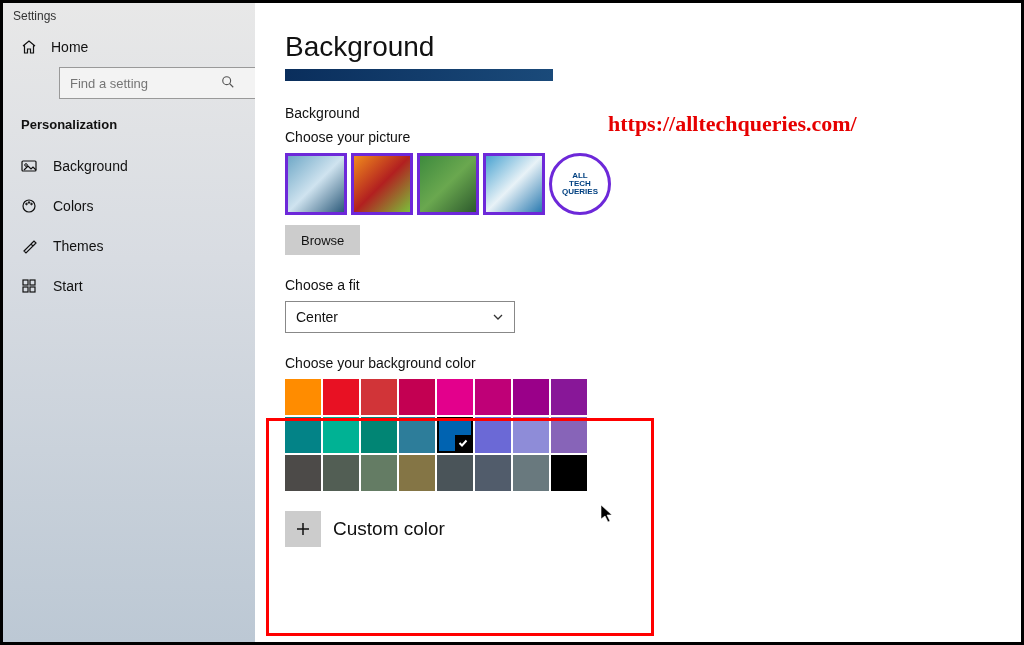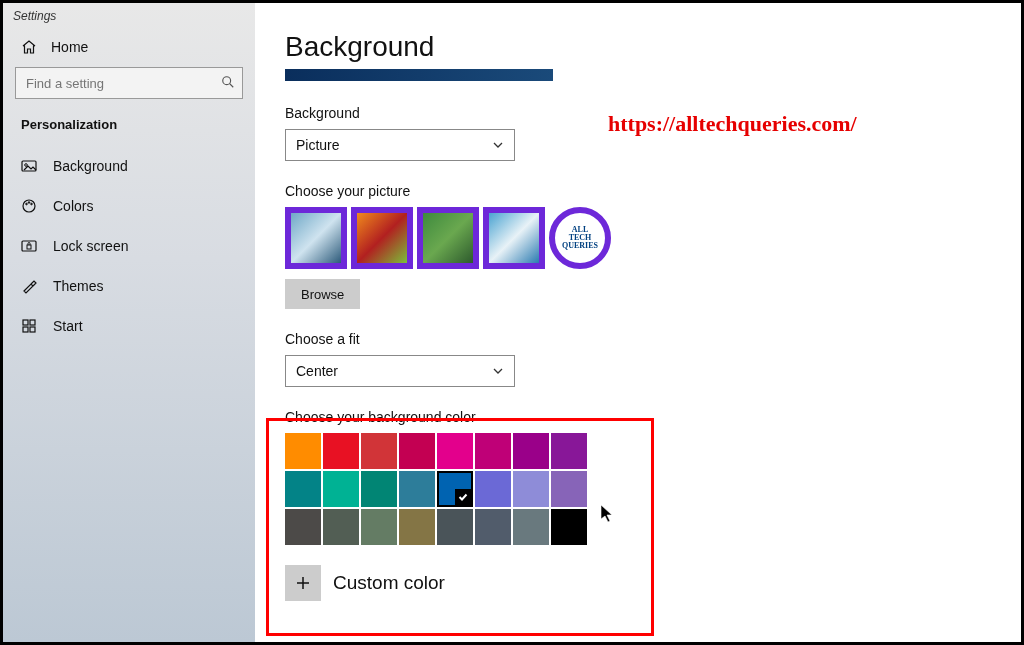--- a/index.html
+++ b/index.html
@@ -1,36 +1,36 @@
 <!DOCTYPE html>
 <html><head>
 <meta charset="utf-8">
 <style>
 * { box-sizing: border-box; margin: 0; padding: 0; font-family: "Segoe UI", sans-serif; }
 html, body { width: 1024px; height: 645px; }
 .frame { width: 1024px; height: 645px; border: 3px solid #000; background: #fff; position: relative; overflow: hidden; }
 .sidebar { position: absolute; left: 0; top: 0; width: 252px; height: 100%; background: linear-gradient(180deg,#e8e8e8 0%, #d8dce2 40%, #bcc8d4 100%); }
-.app-title { font-size: 12px; color: #333; padding: 6px 24px 2px 10px; font-style: italic; }
+.app-title { font-size: 12px; color: #333; padding: 6px 24px 2px 10px; }
 .home-row { display: flex; align-items: center; gap: 14px; padding: 14px 18px 10px 18px; font-size: 14px; color: #111; cursor: pointer; }
 .home-row .icon { width: 16px; height: 16px; stroke: #111; fill: none; }
 .search-wrap { margin: 2px 12px 18px 12px; }
-.search { width: 100%; height: 32px; border: 1px solid #999; background: #f3f3f3; padding: 0 30px 0 10px; font-size: 13px; color: #666; }
+.search { width: 100%; height: 32px; border: 1px solid #999; background: #f3f3f3; padding: 0 30px 0 10px; font-size: 13px; color: #666; margin-left: 44px; }
 .search-wrap { position: relative; }
 .search-icn { position: absolute; right: 8px; top: 8px; width: 14px; height: 14px; stroke: #555; fill: none; }
 .cat { font-size: 13px; font-weight: 600; color: #111; padding: 0 18px 14px 18px; }
 .nav-item { display: flex; align-items: center; gap: 16px; padding: 12px 18px; font-size: 14px; color: #111; cursor: pointer; }
 .nav-item .icon { width: 16px; height: 16px; stroke: #111; fill: none; }
 .content { position: absolute; left: 252px; top: 0; right: 0; bottom: 0; padding: 28px 24px 20px 30px; background: #fff; overflow: hidden; }
 .page-title { font-size: 28px; font-weight: 300; color: #111; margin-bottom: 6px; }
 .preview-bar { width: 268px; height: 12px; background: linear-gradient(90deg,#0a2e5c,#1a4a7a); margin-bottom: 24px; }
 .label { font-size: 14px; color: #111; margin-bottom: 8px; }
 .select { width: 230px; height: 32px; border: 1px solid #888; background: #fff; display: flex; align-items: center; justify-content: space-between; padding: 0 10px; font-size: 14px; color: #111; cursor: pointer; margin-bottom: 22px; }
 .select svg { width: 12px; height: 12px; stroke: #333; fill: none; }
 .thumbs { display: flex; gap: 4px; margin-bottom: 10px; }
-.thumb { width: 62px; height: 62px; border: 6px solid #6d28d9; cursor: pointer; font-family: Liberation Serif, serif; }
+.thumb { width: 62px; height: 62px; border: 3px solid #6d28d9; cursor: pointer; }
 .btn { display: inline-flex; align-items: center; justify-content: center; height: 30px; padding: 0 16px; background: #ccc; border: none; font-size: 13px; color: #111; cursor: pointer; margin-bottom: 22px; }
 .highlight-box { position: absolute; border: 3px solid #ff0000; pointer-events: none; }
 .color-grid { display: flex; flex-wrap: wrap; gap: 2px; width: 304px; margin-bottom: 20px; }
 .swatch { width: 36px; height: 36px; cursor: pointer; position: relative; }
 .swatch.sel { outline: 2px solid #000; outline-offset: -2px; }
 .swatch .chk { position: absolute; right: 2px; bottom: 2px; width: 16px; height: 16px; background: #000; display: flex; align-items: center; justify-content: center; }
 .swatch .chk svg { width: 10px; height: 10px; stroke: #fff; stroke-width: 2; fill: none; }
 .custom-row { display: flex; align-items: center; gap: 12px; }
 .plus-btn { width: 36px; height: 36px; background: #ccc; display: flex; align-items: center; justify-content: center; cursor: pointer; }
 .plus-btn svg { width: 14px; height: 14px; stroke: #111; stroke-width: 1.5; fill: none; }
@@ -77,28 +77,20 @@
           <svg class="icon" viewBox="0 0 16 16">
             <circle cx="8" cy="8" r="6" stroke-width="1.2"></circle>
             <circle cx="5.5" cy="6" r="0.8" fill="#111"></circle>
             <circle cx="8" cy="4.5" r="0.8" fill="#111"></circle>
             <circle cx="10.5" cy="6" r="0.8" fill="#111"></circle>
           </svg>
           <span>Colors</span>
         </div>
         <div class="nav-item">
           <svg class="icon" viewBox="0 0 16 16">
-            <rect x="1" y="3" width="14" height="10" rx="1" stroke-width="1.2"></rect>
-            <rect x="6" y="7" width="4" height="4" stroke-width="1"></rect>
-            <path d="M7 7 V5.5 a1 1 0 0 1 2 0 V7" stroke-width="1"></path>
-          </svg>
-          <span>Lock screen</span>
-        </div>
-        <div class="nav-item">
-          <svg class="icon" viewBox="0 0 16 16">
             <path d="M3 13 L10 6 L12 8 L5 15 Z M10 6 L13 3 L15 5 L12 8" stroke-width="1.2"></path>
           </svg>
           <span>Themes</span>
         </div>
         <div class="nav-item">
           <svg class="icon" viewBox="0 0 16 16">
             <rect x="2" y="2" width="5" height="5" stroke-width="1.2"></rect>
             <rect x="9" y="2" width="5" height="5" stroke-width="1.2"></rect>
             <rect x="2" y="9" width="5" height="5" stroke-width="1.2"></rect>
             <rect x="9" y="9" width="5" height="5" stroke-width="1.2"></rect>
@@ -106,26 +98,20 @@
           <span>Start</span>
         </div>
       </div>
   </div>
 
   <div class="content">
     <div class="page-title">Background</div>
     <div class="preview-bar"></div>
 
     <div class="label">Background</div>
-    <div class="select">
-      <span>Picture</span>
-      <svg viewBox="0 0 12 12">
-          <path d="M2 4 L6 8 L10 4" stroke-width="1.3"></path>
-        </svg>
-    </div>
 
     <div class="label">Choose your picture</div>
     <div class="thumbs" id="thumbs">
         <div class="thumb" style="background: linear-gradient(135deg, rgb(111, 168, 199) 0%, rgb(207, 227, 239) 50%, rgb(44, 90, 122) 100%);"></div>
         <div class="thumb" style="background: linear-gradient(135deg, rgb(240, 138, 29) 0%, rgb(178, 32, 32) 50%, rgb(123, 191, 58) 100%);"></div>
         <div class="thumb" style="background: linear-gradient(135deg, rgb(62, 138, 62) 0%, rgb(106, 168, 79) 50%, rgb(45, 90, 45) 100%);"></div>
         <div class="thumb" style="background: linear-gradient(135deg, rgb(74, 163, 209) 0%, rgb(232, 242, 247) 50%, rgb(42, 122, 176) 100%);"></div>
         <div class="thumb logo-circle">ALL<br>TECH<br>QUERIES</div>
       </div>
     <button class="btn">Browse</button>

